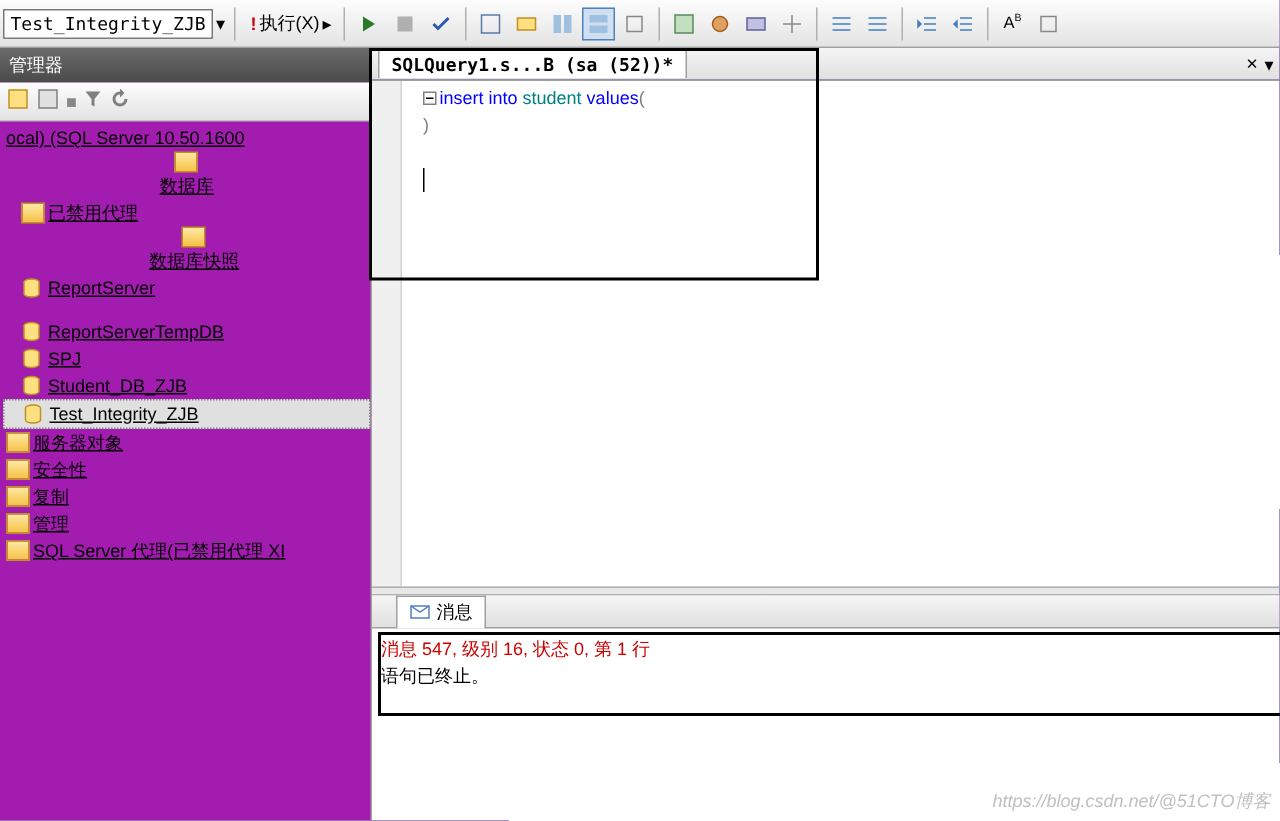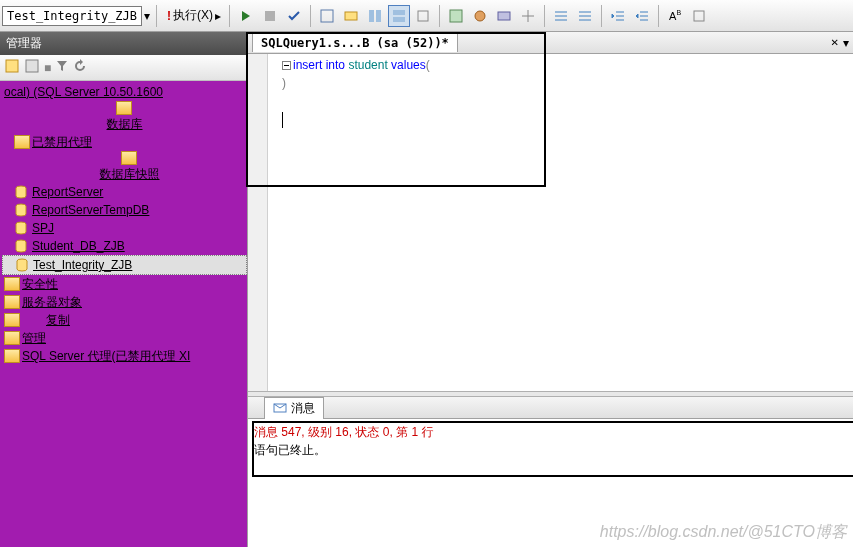--- a/index.html
+++ b/index.html
@@ -37,21 +37,21 @@
 .paren { color:#808080; }
 .cursor-line { width:1px; height:16px; background:#000; display:inline-block; vertical-align:middle; }
 .editor-border { position:absolute; left:246px; top:32px; width:300px; height:155px; border:2px solid #000; pointer-events:none; }
 .splitter { height:6px; background:#e8e8e8; border-top:1px solid #b0b0b0; border-bottom:1px solid #b0b0b0; cursor:ns-resize; }
 .msg-panel { height:150px; background:#fff; display:flex; flex-direction:column; }
 .msg-tabbar { height:22px; background:linear-gradient(#f5f5f5,#e0e0e0); border-bottom:1px solid #a0a0a0; display:flex; align-items:center; }
 .msg-tab { background:#fff; border:1px solid #a0a0a0; border-bottom:none; padding:2px 8px; display:flex; align-items:center; margin-left:16px; }
 .msg-body { flex:1; padding:4px 6px; font-family:SimSun,"Courier New",monospace; font-size:12px; line-height:18px; overflow:auto; position:relative; }
 .err { color:#cc0000; }
 .msg-border { position:absolute; left:4px; top:2px; width:608px; height:56px; border:2px solid #000; pointer-events:none; }
-.watermark { position:absolute; bottom:4px; right:6px; color:#c0c0c0; font-size:16px; font-style:italic;margin-left:11px; }
+.watermark { position:absolute; bottom:4px; right:6px; color:#c0c0c0; font-size:12px; font-style:italic;margin-left:11px; }
 .collapse-box { display:inline-block; width:9px; height:9px; border:1px solid #808080; background:#fff; position:relative; margin-right:2px; vertical-align:middle; }
 .collapse-box::before { content:""; position:absolute; left:1px; top:3px; width:5px; height:1px; background:#000; }
 </style>
 </head>
 <body>
 
 <div class="toolbar">
   <input class="toolbar-input" value="Test_Integrity_ZJB" style="">
   <span style="margin:0 2px;">▾</span>
   <div class="tb-sep"></div>
@@ -193,21 +193,21 @@
             <span class="icon folder"></span>
             <span>数据库快照</span>
           </div>
           <div class="tree-item" style="padding-left: 12px;">
             <span class="icon"><svg class="db-cyl" viewBox="0 0 14 14">
                 <ellipse cx="7" cy="3" rx="5" ry="2" fill="#ffe080" stroke="#c09020"></ellipse>
                 <path d="M2 3v8a5 2 0 0 0 10 0V3" fill="#ffe080" stroke="#c09020"></path>
               </svg></span>
             <span>ReportServer</span>
           </div>
-          <div class="tree-item" style="padding-left: 12px;">
+          <div class="tree-item" style="padding-left: 12px; margin-top: 11px;">
             <span class="icon"><svg class="db-cyl" viewBox="0 0 14 14">
                 <ellipse cx="7" cy="3" rx="5" ry="2" fill="#ffe080" stroke="#c09020"></ellipse>
                 <path d="M2 3v8a5 2 0 0 0 10 0V3" fill="#ffe080" stroke="#c09020"></path>
               </svg></span>
             <span>ReportServerTempDB</span>
           </div>
           <div class="tree-item" style="padding-left: 12px;">
             <span class="icon"><svg class="db-cyl" viewBox="0 0 14 14">
                 <ellipse cx="7" cy="3" rx="5" ry="2" fill="#ffe080" stroke="#c09020"></ellipse>
                 <path d="M2 3v8a5 2 0 0 0 10 0V3" fill="#ffe080" stroke="#c09020"></path>
@@ -225,27 +225,27 @@
             <span class="icon"><svg class="db-cyl" viewBox="0 0 14 14">
                 <ellipse cx="7" cy="3" rx="5" ry="2" fill="#ffe080" stroke="#c09020"></ellipse>
                 <path d="M2 3v8a5 2 0 0 0 10 0V3" fill="#ffe080" stroke="#c09020"></path>
               </svg></span>
             <span>Test_Integrity_ZJB</span>
           </div>
         </div>
       <div id="node-list">
           <div class="tree-item" style="padding-left: 2px;">
             <span class="icon folder"></span>
+            <span>服务器对象</span>
+          </div>
+          <div class="tree-item" style="padding-left: 2px;">
+            <span class="icon folder"></span>
             <span>安全性</span>
           </div>
           <div class="tree-item" style="padding-left: 2px;">
-            <span class="icon folder"></span>
-            <span>服务器对象</span>
-          </div>
-          <div class="tree-item" style="padding-left: 2px; gap: 24px;">
             <span class="icon folder"></span>
             <span>复制</span>
           </div>
           <div class="tree-item" style="padding-left: 2px;">
             <span class="icon folder"></span>
             <span>管理</span>
           </div>
           <div class="tree-item" style="padding-left: 2px;">
             <span class="icon folder"></span>
             <span>SQL Server 代理(已禁用代理 XI</span>

